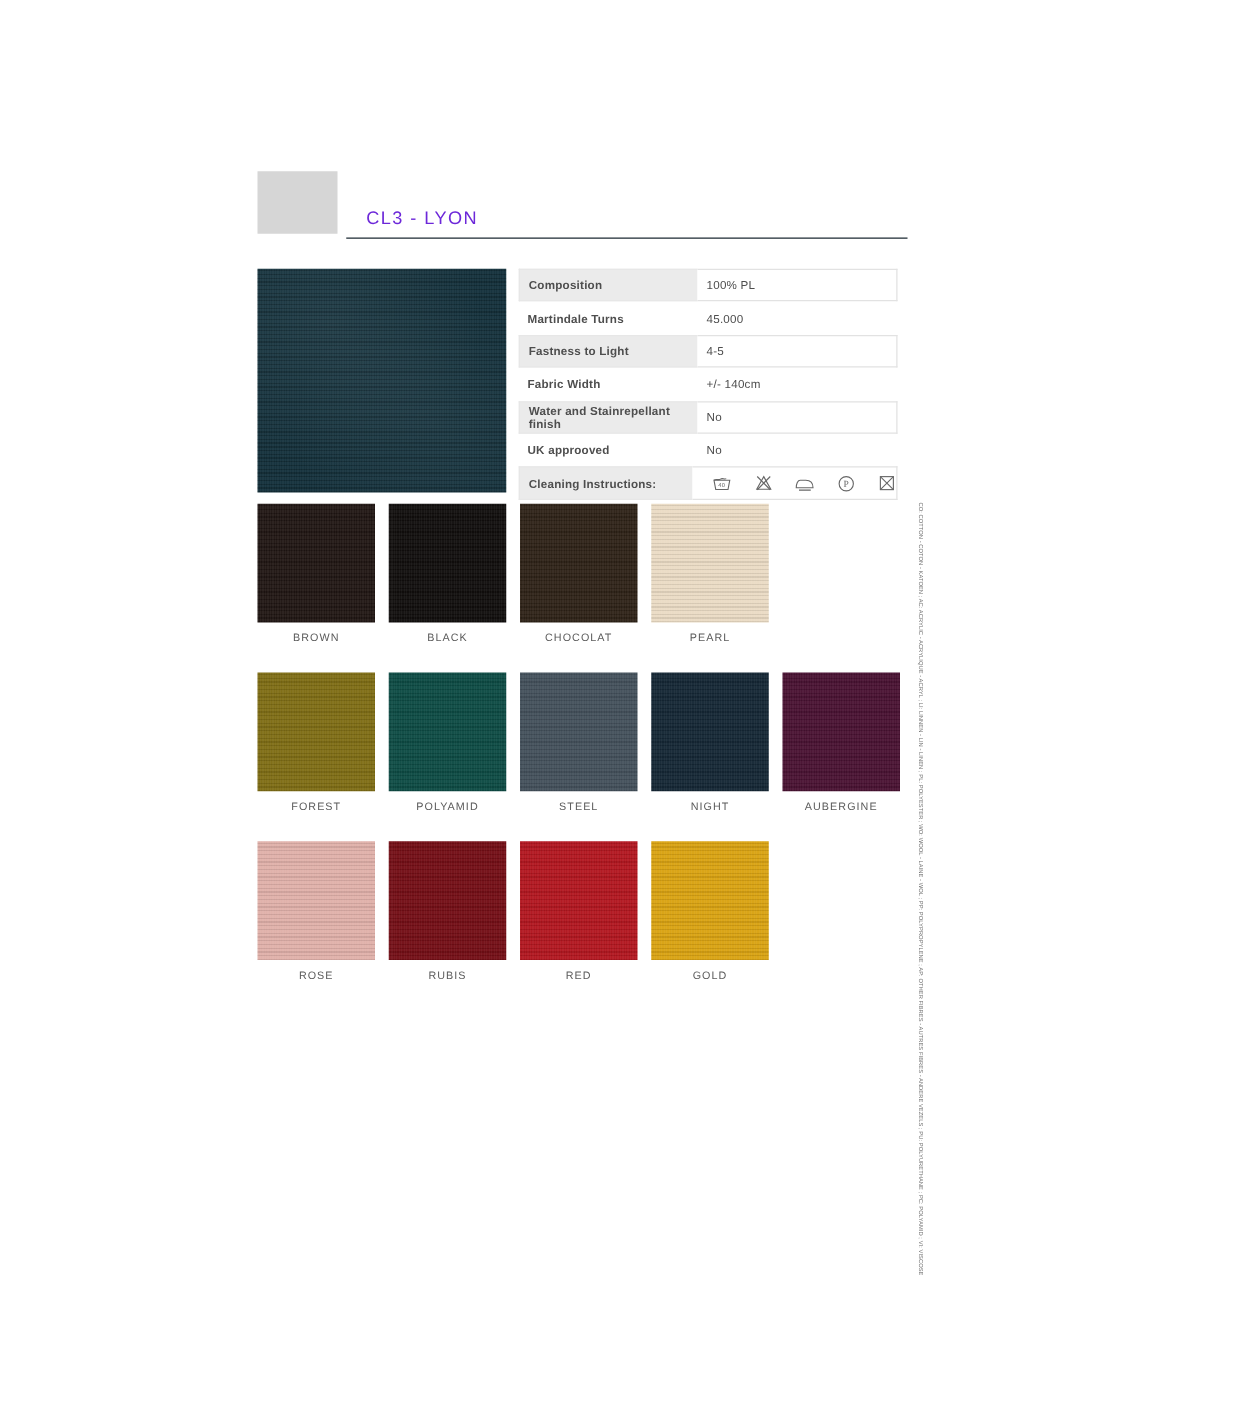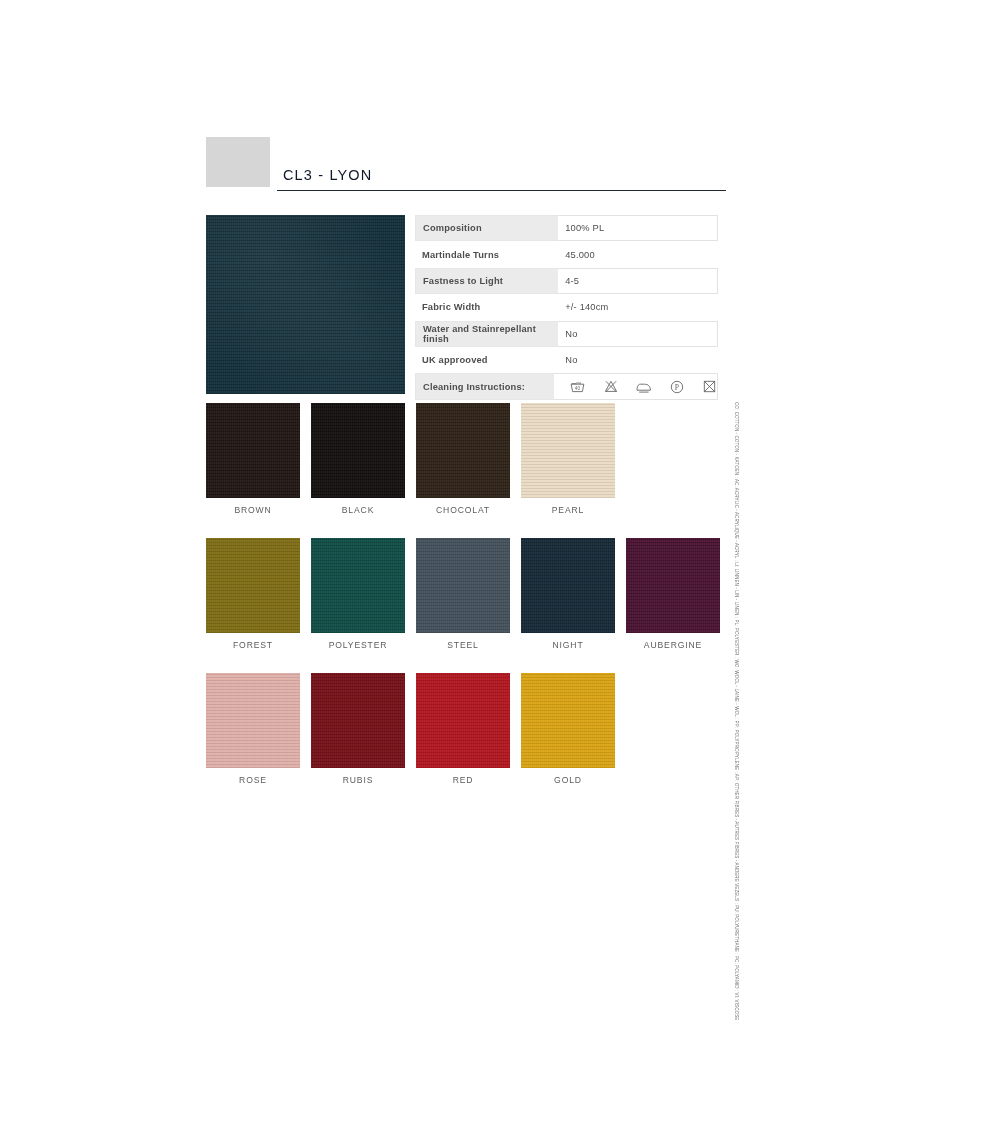--- a/index.html
+++ b/index.html
@@ -43,25 +43,25 @@
     position: absolute;
     left: 71px;
     top: 0;
     width: 449px;
     height: 54px;
     border-bottom: 1.4px solid #1d2a33;
     box-sizing: border-box;
   }
   .header-title {
     position: absolute;
-    left: 6px;
+    left: 16px;
     bottom: 7px;
     font-size: 14.5px;
     letter-spacing: 1.15px;
-    color: #0f172a;
+    color: #6d28d9;
     white-space: nowrap;
     text-align: center;
   }
 
   
   .main-swatch {
     position: absolute;
     left: 206px;
     top: 215px;
     width: 199px;
@@ -298,21 +298,21 @@
       </div>
     </div>
 
     <div class="swatch-row">
       <div class="swatch-cell">
         <div class="swatch-chip" style="background-color: rgb(125, 107, 18);"></div>
         <div class="swatch-name">FOREST</div>
       </div>
       <div class="swatch-cell">
         <div class="swatch-chip" style="background-color: rgb(12, 74, 67);"></div>
-        <div class="swatch-name">POLYESTER</div>
+        <div class="swatch-name">POLYAMID</div>
       </div>
       <div class="swatch-cell">
         <div class="swatch-chip" style="background-color: rgb(65, 78, 89);"></div>
         <div class="swatch-name">STEEL</div>
       </div>
       <div class="swatch-cell">
         <div class="swatch-chip" style="background-color: rgb(20, 38, 52);"></div>
         <div class="swatch-name">NIGHT</div>
       </div>
       <div class="swatch-cell">

